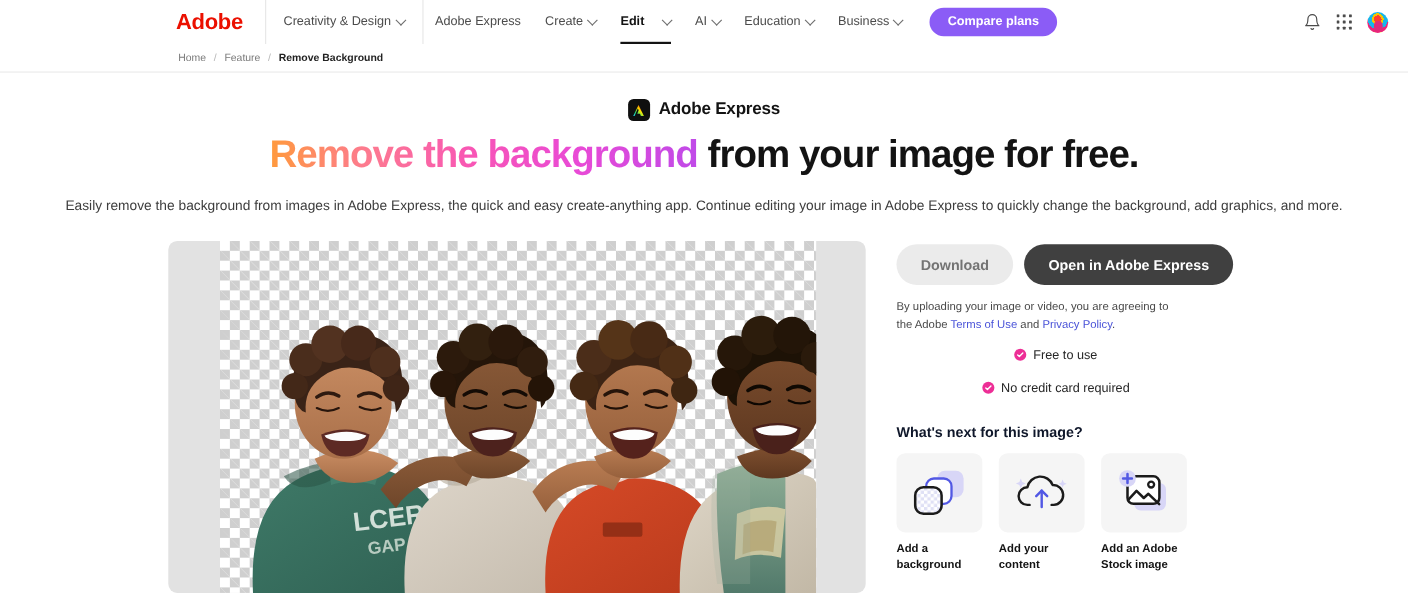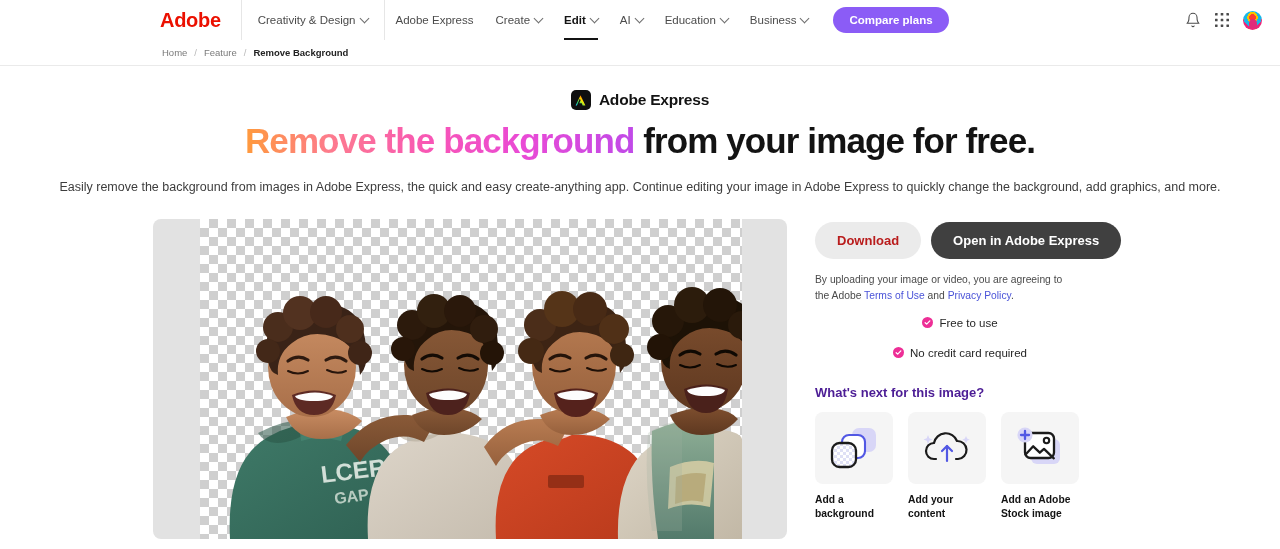--- a/index.html
+++ b/index.html
@@ -39,21 +39,21 @@
     display: flex; align-items: center;
     height: 40px;
     padding: 0 11px;
     font-size: 11.5px;
     color: #4b4b4b;
     white-space: nowrap;
     cursor: pointer;
     position: relative;
   }
   .nav-item.wide { padding: 16px 16px; justify-content: flex-end; }
-  .nav-item.active { color: #131313; font-weight: 700; }
+  .nav-item.active { color: #131313; font-weight: 700; gap: 12px; }
   .nav-item.active::after {
     content: ""; position: absolute;
     left: 11px; right: 11px; bottom: 0;
     height: 2px; background: #131313;
   }
   .caret {
     display: inline-block;
     margin-left: 5px;
     width: 7px; height: 7px;
     border-right: 1.2px solid #6e6e6e;
@@ -168,21 +168,21 @@
   .photo {
     position: absolute;
     left: 47px; top: 0; width: 542px; height: 320px;
   }
 
   
   .panel { width: 290px; padding-top: 3px; }
   .cta-row { display: flex; gap: 10px; align-items: center; }
   .btn-download {
     background: #ebebeb;
-    color: #b91c1c;
+    color: #737373;
     border: none;
     border-radius: 20px;
     font-size: 13px;
     font-weight: 700;
     padding: 11px 22px;
     cursor: pointer;
     font-family: "Liberation Sans", sans-serif;
     white-space: nowrap;
     text-align: center;
   }
@@ -213,21 +213,21 @@
     width: 11px; height: 11px; border-radius: 50%;
     background: #ed2e96;
     display: flex; align-items: center; justify-content: center;
     flex: none;
   }
 
   .next-title {
     margin-top: 26px;
     font-size: 13px;
     font-weight: 700;
-    color: #4c1d95;
+    color: #0f172a;
   }
   .cards { margin-top: 12px; display: flex; gap: 15px; }
   .card { width: 78px; cursor: pointer; }
   .card-tile {
     width: 78px; height: 72px;
     background: #f5f5f5;
     border-radius: 8px;
     display: flex; align-items: center; justify-content: center;
   }
   .card-label {

